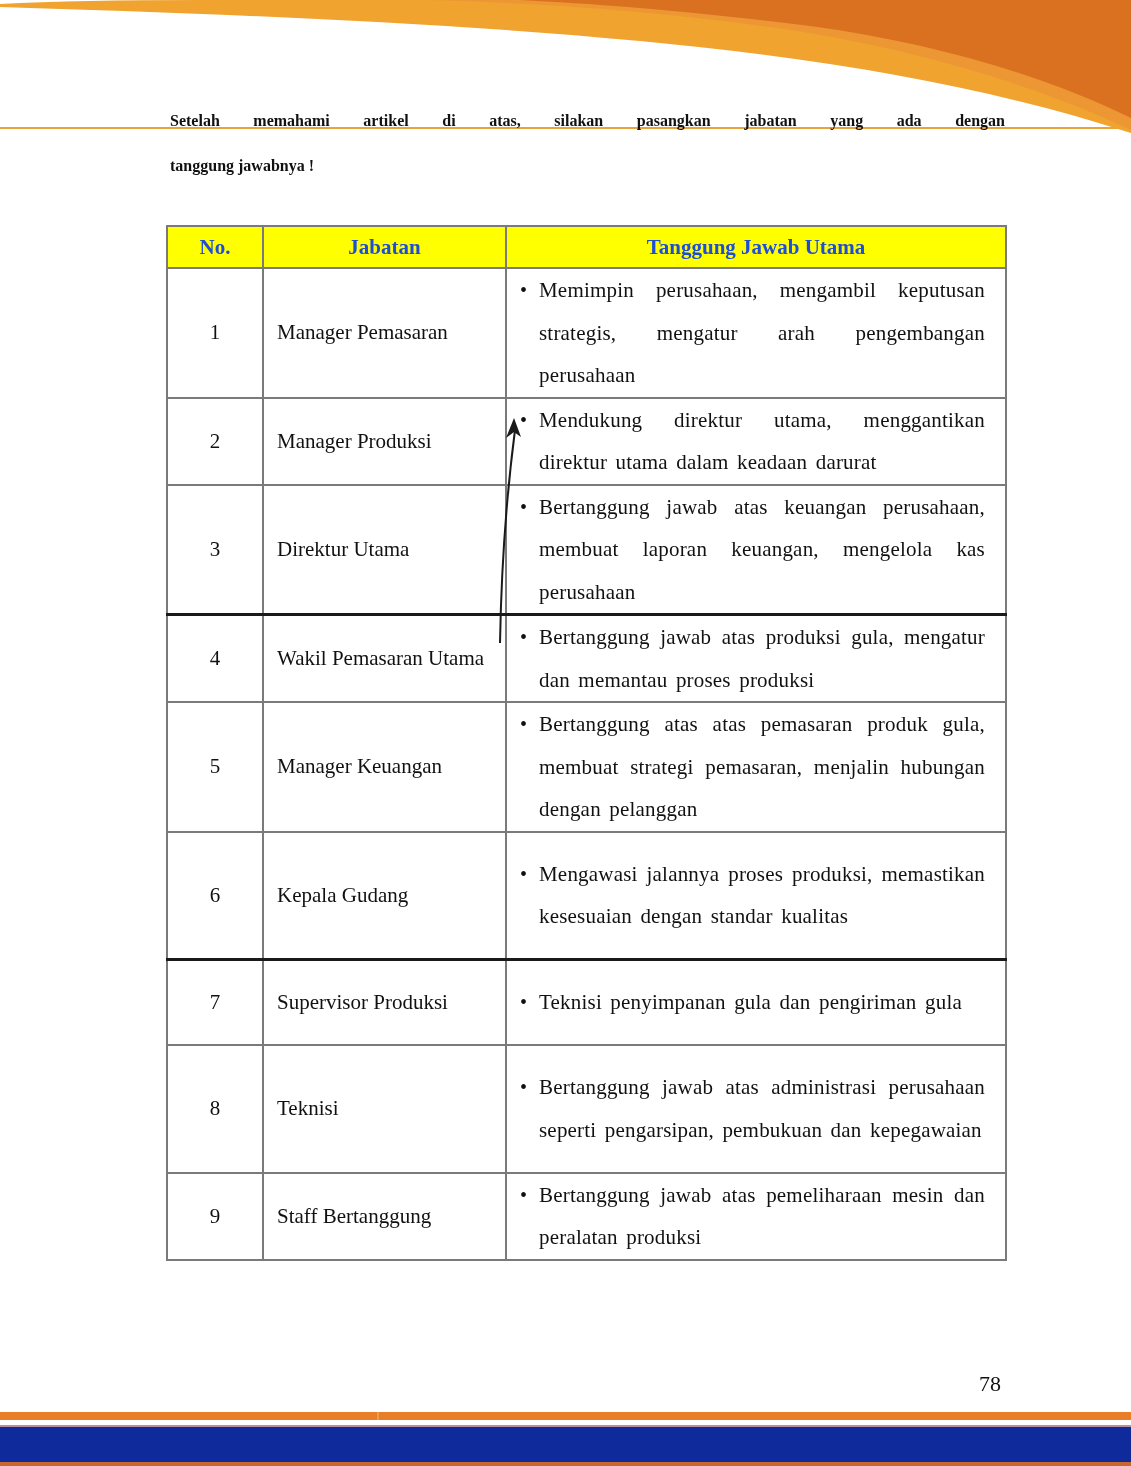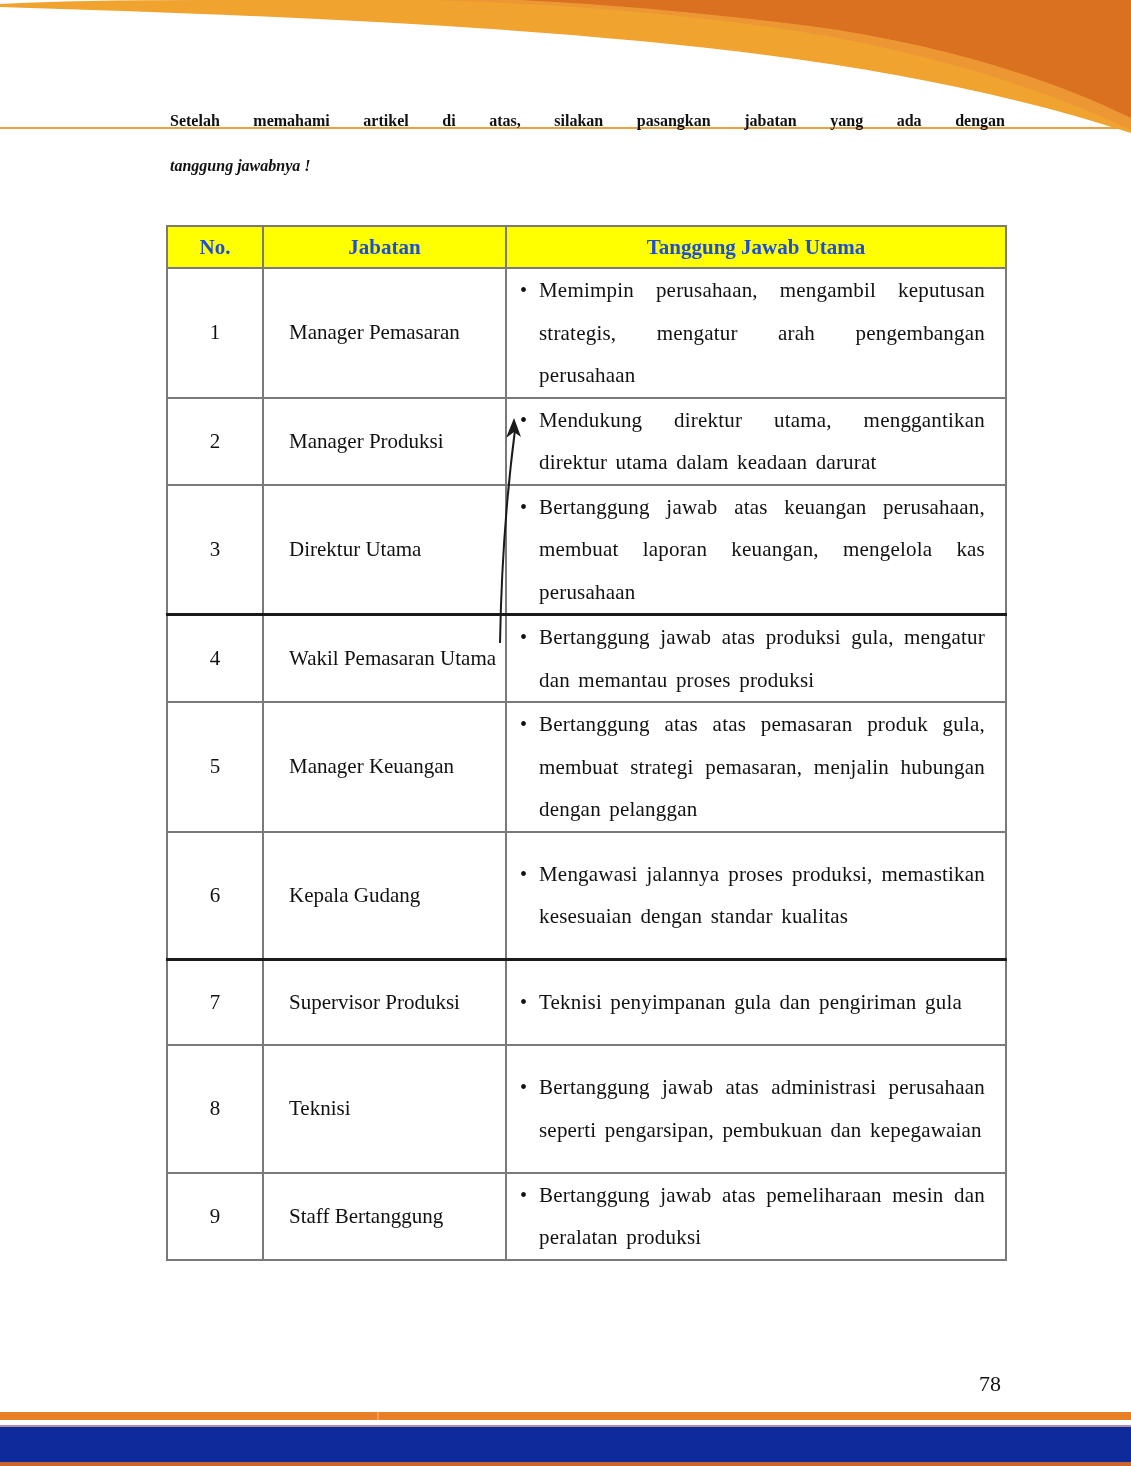--- a/index.html
+++ b/index.html
@@ -24,21 +24,21 @@
     background: #E9A23C; z-index: 1;
   }
 
   
   .intro {
     position: absolute; left: 170px; top: 98px; width: 835px;
     font-size: 16px; font-weight: bold; line-height: 45px;
     z-index: 3;
   }
   .intro .l1 { text-align: justify; text-align-last: justify; }
-  .intro .l2 { text-align: left; font-style: italic; }
+  .intro .l2 { text-align: left; }
 
   
   .tbl-wrap { position: absolute; left: 166px; top: 225px; z-index: 3; }
   table.match {
     border-collapse: collapse; table-layout: fixed;
     width: 839px;
     border: 2px solid #555555;
   }
   table.match col.c-no  { width: 96px; }
   table.match col.c-jab { width: 243px; }
@@ -54,21 +54,21 @@
     text-align: center; color: #1d4ed8;
     border-bottom: 2px solid #404040;
   }
   tbody tr:nth-child(1), tbody tr:nth-child(3), tbody tr:nth-child(5),
   tbody tr:nth-child(6), tbody tr:nth-child(8) { height: 128px; }
   tbody tr:nth-child(2), tbody tr:nth-child(4), tbody tr:nth-child(7),
   tbody tr:nth-child(9) { height: 85px; }
   tbody tr:nth-child(4) td, tbody tr:nth-child(7) td { border-top: 3px solid #1a1a1a; }
 
   td.no-cell { text-align: center; font-size: 21px; }
-  td.jab-cell { padding-left: 25px; font-size: 21px; margin-top: 26px; }
+  td.jab-cell { padding-left: 13px; font-size: 21px; margin-top: 26px; }
   td.tj-cell { padding: 0; }
   .resp { display: flex; align-items: stretch; }
   .resp .bullet {
     flex: 0 0 32px; padding-left: 13px;
     font-size: 20px; line-height: 42.5px;
   }
   .resp .resp-text {
     flex: 1; padding-right: 20px;
     font-size: 21px; line-height: 42.5px;
     letter-spacing: 0.2px; word-spacing: 3px;

